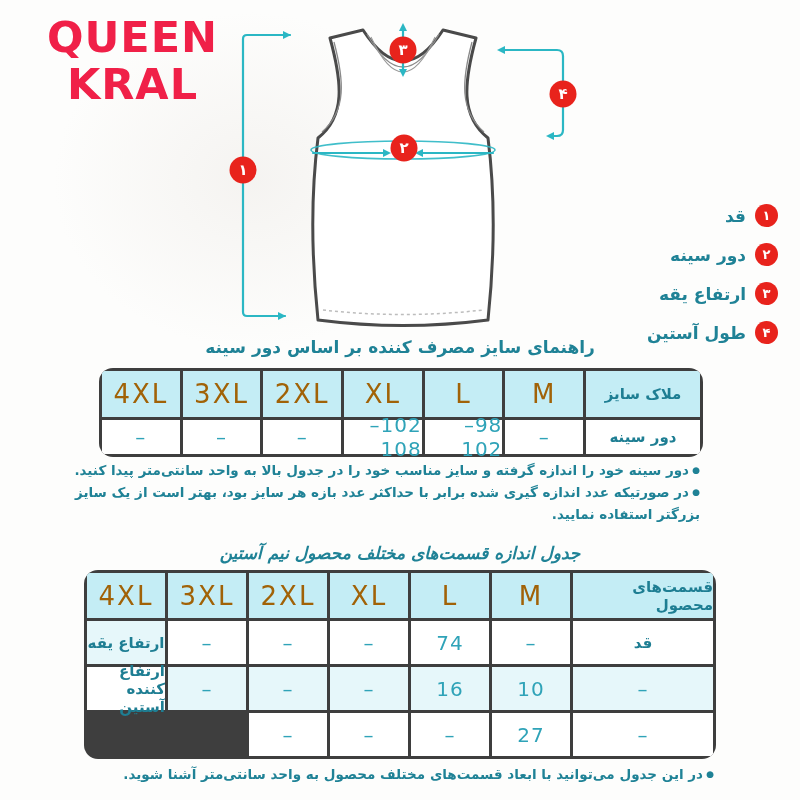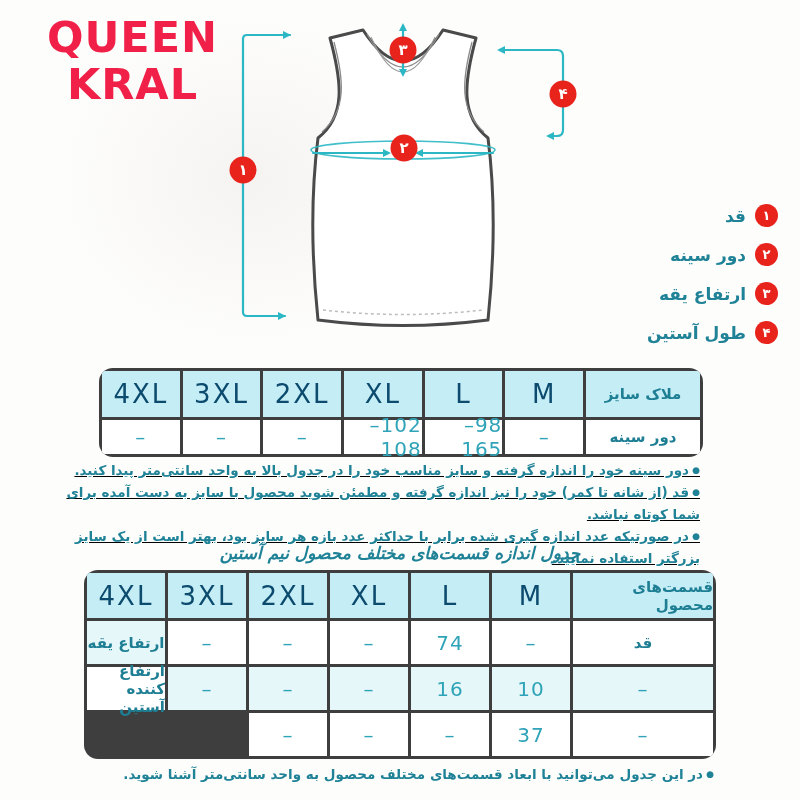--- a/index.html
+++ b/index.html
@@ -40,27 +40,27 @@
   
   .tbl{
     position:absolute;display:grid;gap:3px;padding:3px;background:#3e3e3e;
     border-radius:14px;overflow:hidden;direction:rtl;box-sizing:border-box;
   }
   .tbl .cell{
     background:#fff;display:flex;align-items:center;justify-content:center;
   }
   .tbl .cell.head{background:#c4edf5;}
   .tbl .cell.tint{background:#e6f7fa;}
-  .sz{color:#0c4a6e;font-size:26px;letter-spacing:2px;font-weight:normal;}
+  .sz{color:#a16207;font-size:26px;letter-spacing:2px;font-weight:normal;}
   .fa-lbl{color:#1e7e93;font-weight:bold;font-size:15px;direction:rtl;}
   .val{color:#2fa3b8;font-size:20px;letter-spacing:1px;}
   .tbl1{left:99px;top:368px;width:604px;grid-template-columns:114px repeat(6,1fr);grid-template-rows:46px 34px;}
   .tbl2{left:84px;top:570px;width:632px;grid-template-columns:140px repeat(6,1fr);grid-template-rows:45px 43px 43px 43px;}
   
-  .notes{position:absolute;right:100px;top:459px;width:660px;direction:rtl;text-align:right;text-decoration:underline;}
+  .notes{position:absolute;right:100px;top:459px;width:660px;direction:rtl;text-align:right;}
   .note-line{color:#1f8296;font-weight:bold;font-size:13.5px;line-height:22px;direction:rtl;}
   .note-line::before{content:"● ";font-size:9px;vertical-align:2px;}
   .bottom-note{position:absolute;right:86px;top:763px;width:680px;direction:rtl;}
 </style>
 </head>
 <body>
 
 <div class="canvas">
   <div class="blob"></div>
 
@@ -142,41 +142,41 @@
         </span>
     </div>
     <div class="legend-row">
       <span class="legend-label">طول آستین</span>
       <span class="badge">
           <span>۴</span>
         </span>
     </div>
   </div>
 
+  <div class="sec-title t1">راهنمای سایز مصرف کننده بر اساس دور سینه</div>
 
   <div class="tbl tbl1">
     <div class="cell head fa-lbl">ملاک سایز</div>
     <div class="cell head sz">M</div>
     <div class="cell head sz">L</div>
     <div class="cell head sz">XL</div>
     <div class="cell head sz">2XL</div>
     <div class="cell head sz">3XL</div>
     <div class="cell head sz">4XL</div>
     <div class="cell fa-lbl">دور سینه</div>
     <div class="cell val">–</div>
-    <div class="cell val">98–165</div>
+    <div class="cell val">98–102</div>
     <div class="cell val">102–108</div>
     <div class="cell val">–</div>
     <div class="cell val">–</div>
     <div class="cell val">–</div>
   </div>
 
   <div class="notes">
     <div class="note-line">دور سینه خود را اندازه گرفته و سایز مناسب خود را در جدول بالا به واحد سانتی‌متر پیدا کنید.</div>
-    <div class="note-line">قد (از شانه تا کمر) خود را نیز اندازه گرفته و مطمئن شوید محصول با سایز به دست آمده برای شما کوتاه نباشد.</div>
     <div class="note-line">در صورتیکه عدد اندازه گیری شده برابر با حداکثر عدد بازه هر سایز بود، بهتر است از یک سایز بزرگتر استفاده نمایید.</div>
   </div>
 
   <div class="sec-title t2">جدول اندازه قسمت‌های مختلف محصول نیم آستین</div>
 
   <div class="tbl tbl2">
     <div class="cell head fa-lbl">قسمت‌های محصول</div>
     <div class="cell head sz">M</div>
     <div class="cell head sz">L</div>
     <div class="cell head sz">XL</div>
@@ -194,21 +194,21 @@
     <div class="cell tint fa-lbl">ارتفاع یقه</div>
     <div class="cell tint val">–</div>
     <div class="cell tint val">10</div>
     <div class="cell tint val">16</div>
     <div class="cell tint val">–</div>
     <div class="cell tint val">–</div>
     <div class="cell tint val">–</div>
 
     <div class="cell fa-lbl">ارتفاع کننده آستین</div>
     <div class="cell val">–</div>
-    <div class="cell val">37</div>
+    <div class="cell val">27</div>
     <div class="cell val">–</div>
     <div class="cell val">–</div>
     <div class="cell val">–</div>
   </div>
 
   <div class="bottom-note">
     <div class="note-line">در این جدول می‌توانید با ابعاد قسمت‌های مختلف محصول به واحد سانتی‌متر آشنا شوید.</div>
   </div>
 </div>
 

